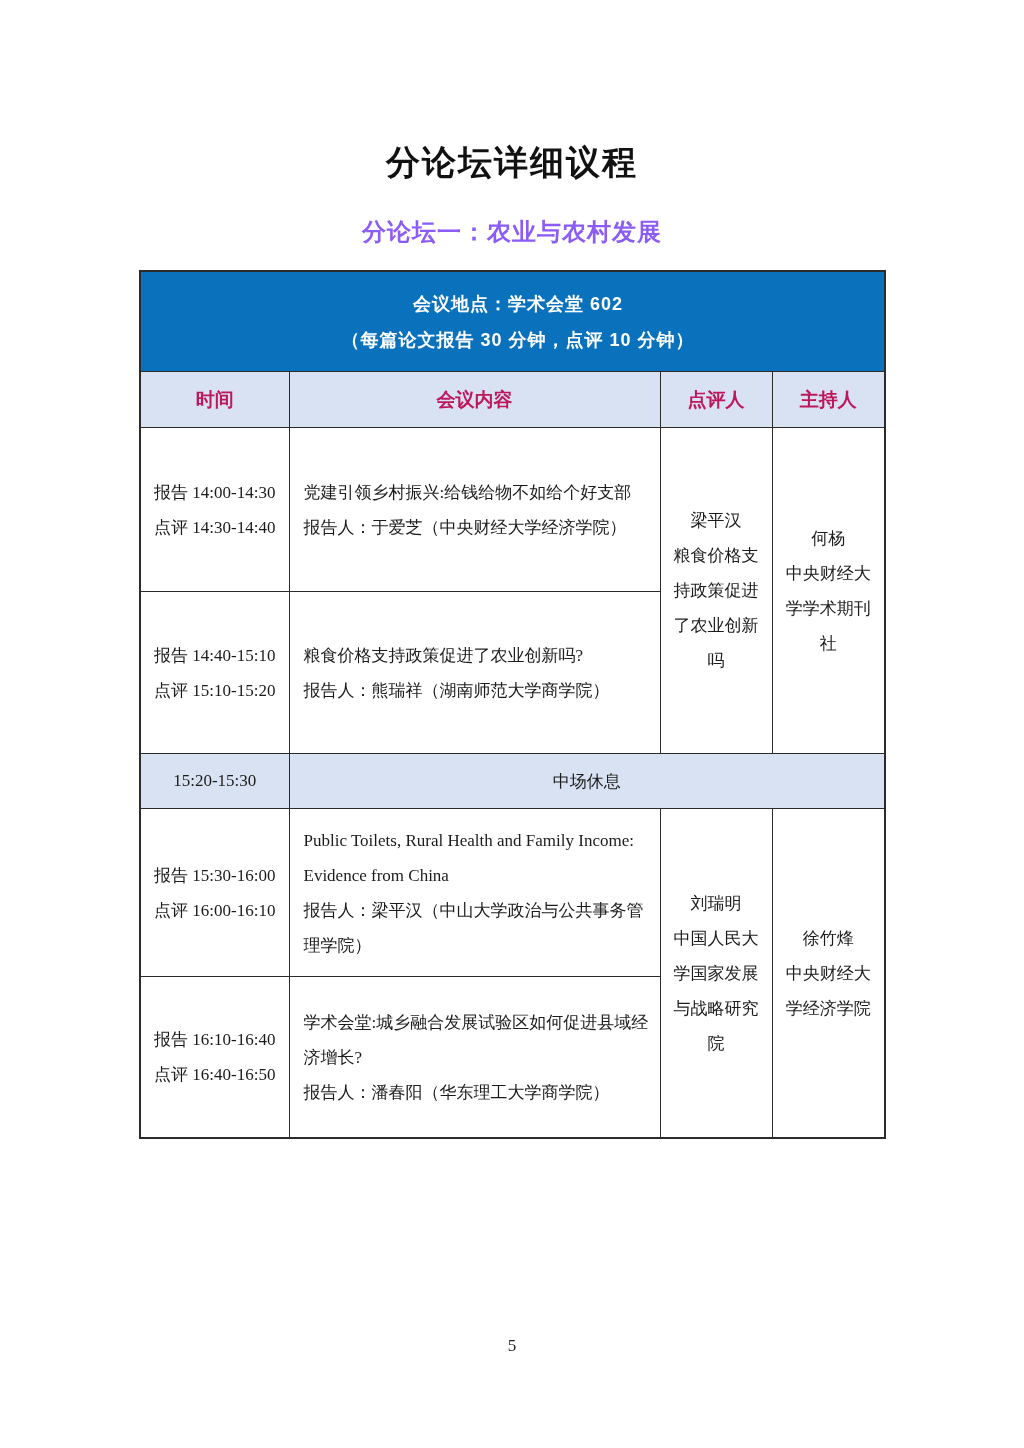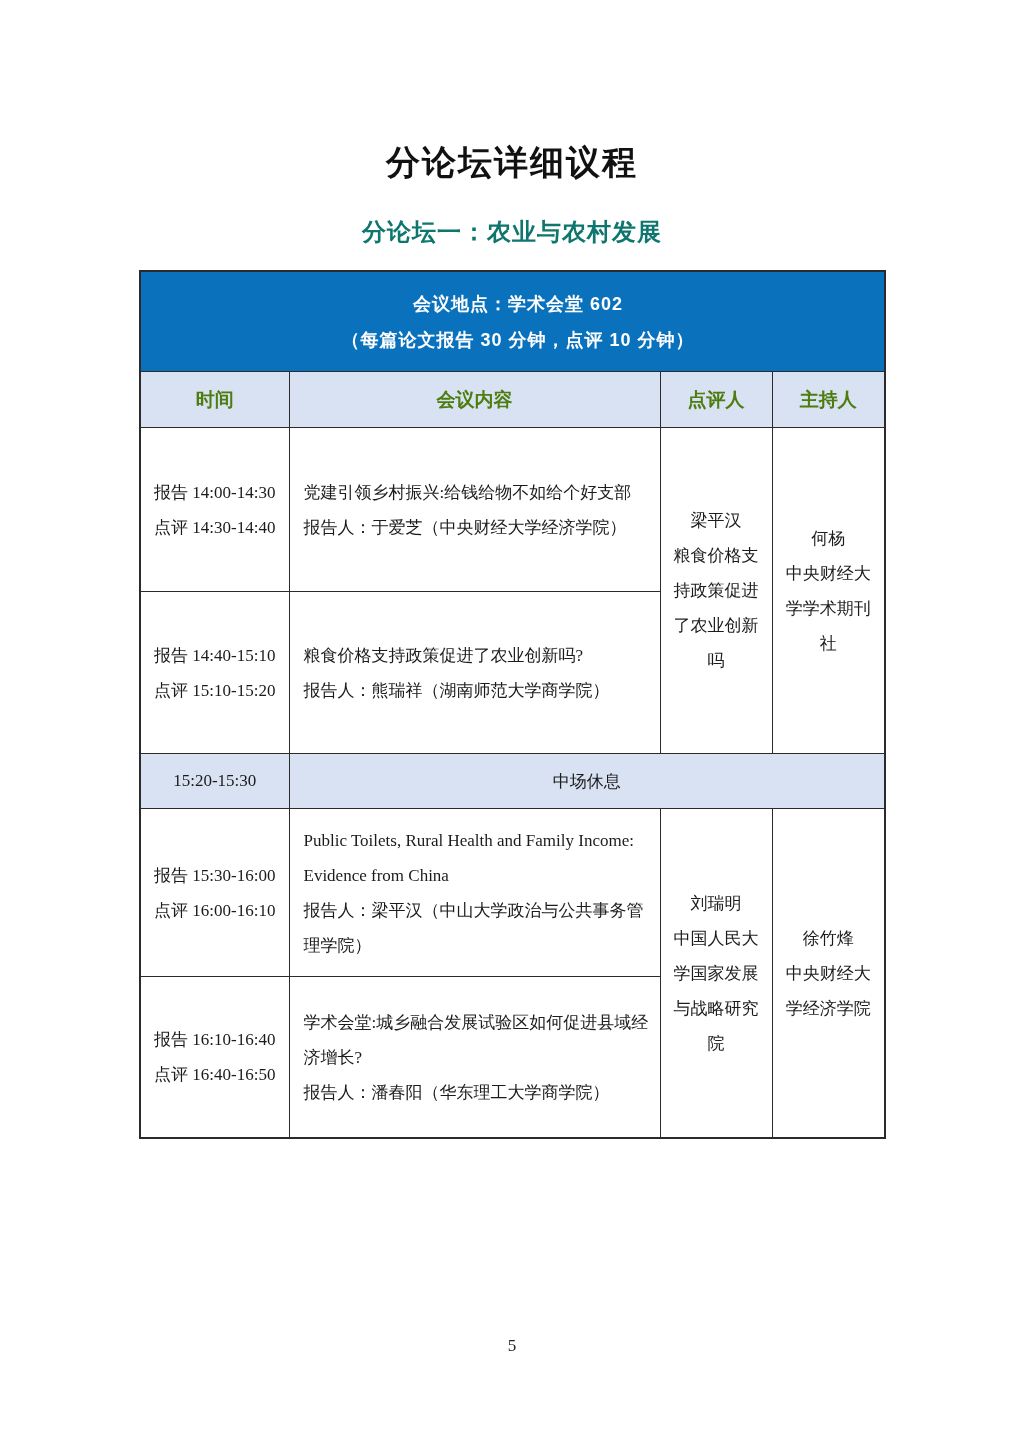--- a/index.html
+++ b/index.html
@@ -36,21 +36,21 @@
   .doc-subtitle {
     position: absolute;
     top: 216px;
     left: 0;
     width: 100%;
     text-align: center;
     font-family: "Liberation Sans", sans-serif;
     font-weight: 700;
     font-size: 24px;
     letter-spacing: 1px;
-    color: #0f766e;
+    color: #8b5cf6;
   }
   table.agenda {
     position: absolute;
     top: 270px;
     left: 139px;
     width: 746px;
     border-collapse: collapse;
     table-layout: fixed;
     border: 2px solid #2b2b2b;
   }
@@ -78,21 +78,21 @@
     letter-spacing: 1px;
     margin-left: 11px;
   }
   tr.head-row td {
     height: 55px;
     background: var(--row-light-blue, #d9e2f2);
     text-align: center;
     font-family: Liberation Serif, serif;
     font-weight: 700;
     font-size: 19px;
-    color: #4d7c0f;
+    color: #be185d;
   }
   tr.session-row td.time {
     text-align: center;
     font-size: 17px;
     line-height: 35px;
     white-space: nowrap;
   }
   tr.session-row td.content {
     text-align: left;
     font-size: 17px;

